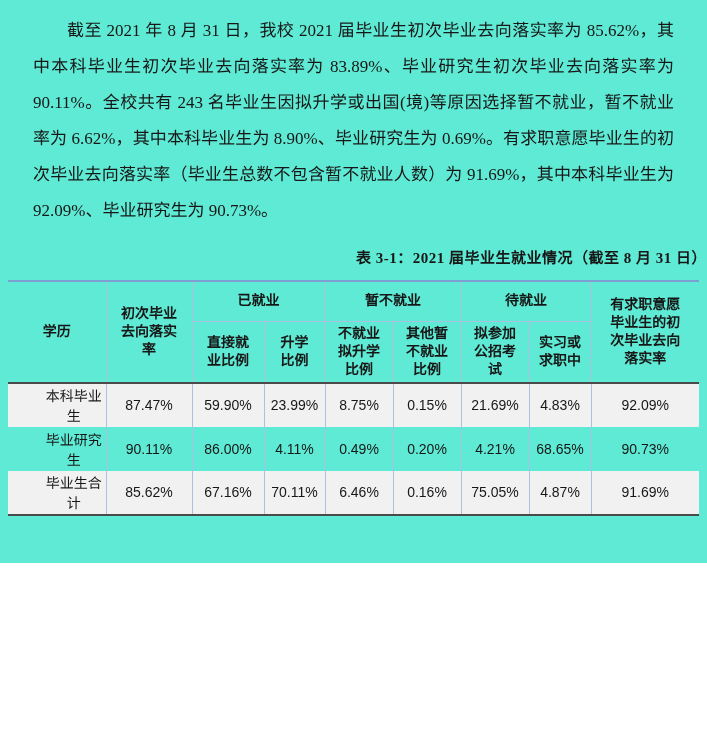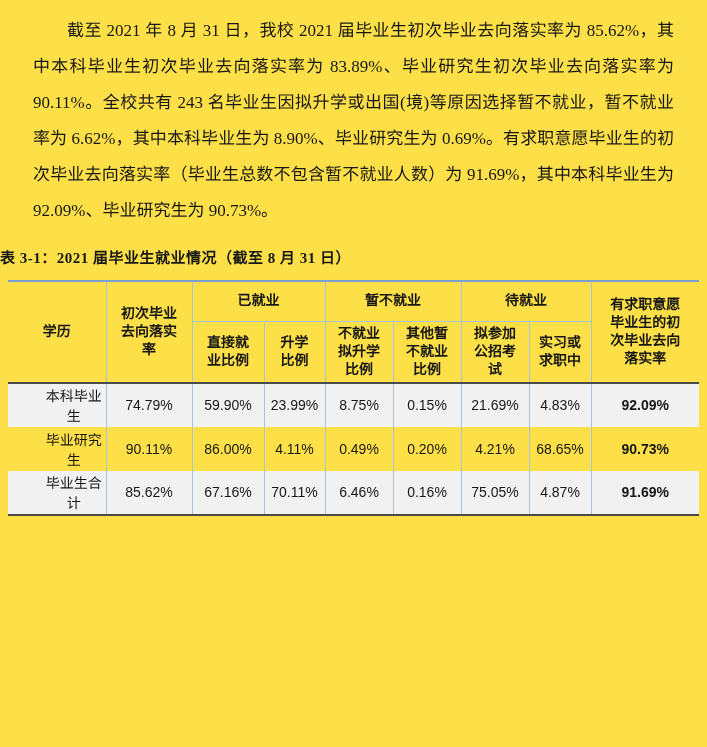--- a/index.html
+++ b/index.html
@@ -5,38 +5,38 @@
   :root{
     --v-blue:#aac2e0;        
     --top-blue:#7b9fd0;      
     --dark-line:#4a4a4a;     
     --shade:#f1f1f1;         
     --ink:#171717;
   }
   *{margin:0;padding:0;box-sizing:border-box;}
   html,body{background:#ffffff;}
   .page{
-    width:707px;height:747px;
-    background:#fde047;
+    width:707px;height:563px;
+    background:#5eead4;
     overflow:hidden;
     padding-top:13px;
     font-family:"Liberation Serif","DejaVu Serif",serif;
     color:var(--ink);
   }
   .body-para{
     margin:0 33px;
     font-size:17px;
     line-height:36px;
     text-align:justify;
     text-indent:2em;
   }
   .body-para + .body-para{margin-top:6px;}
   .table-title{
     margin:17px 0 13px;
-    text-align:left;
+    text-align:right;
     font-size:15px;
     font-weight:bold;
     letter-spacing:.5px;
   }
   table.emp{
     width:691px;
     margin:0 auto;
     border-collapse:collapse;
     table-layout:fixed;
     border-top:2px solid var(--top-blue);
@@ -54,21 +54,21 @@
     white-space:pre-line;   
     line-height:18px;
     padding:3px 2px;
   }
   .emp thead tr.grp-row th{height:40px;}
   .emp th.grp{border-bottom:1px solid var(--v-blue);}
   .emp th.hdr-b{border-bottom:2px solid var(--dark-line);}
   .emp tbody td{height:44px;}
   .emp tbody tr.shade{background:var(--shade);}
   .no-l{border-left:none !important;}
-  .no-r{border-right:none !important;font-weight:bold;}
+  .no-r{border-right:none !important;}
   .num{font-family:"Liberation Sans","DejaVu Sans",sans-serif;}
   .rowlabel{font-family:Liberation Mono, monospace;padding-left:34px;}
 </style>
 </head>
 <body>
 
 <div class="page">
 
   <p class="body-para">截至 2021 年 8 月 31 日，我校 2021 届毕业生初次毕业去向落实率为 85.62%，其中本科毕业生初次毕业去向落实率为 83.89%、毕业研究生初次毕业去向落实率为 90.11%。全校共有 243 名毕业生因拟升学或出国(境)等原因选择暂不就业，暂不就业率为 6.62%，其中本科毕业生为 8.90%、毕业研究生为 0.69%。有求职意愿毕业生的初次毕业去向落实率（毕业生总数不包含暂不就业人数）为 91.69%，其中本科毕业生为 92.09%、毕业研究生为 90.73%。</p>
 
@@ -115,21 +115,21 @@
         <th class="hdr-b">拟参加
 公招考
 试</th>
         <th class="hdr-b">实习或
 求职中</th>
       </tr>
     </thead>
     <tbody>
       <tr class="shade">
         <td class="no-l rowlabel">本科毕业生</td>
-        <td class="num">74.79%</td>
+        <td class="num">87.47%</td>
         <td class="num">59.90%</td>
         <td class="num">23.99%</td>
         <td class="num">8.75%</td>
         <td class="num">0.15%</td>
         <td class="num">21.69%</td>
         <td class="num">4.83%</td>
         <td class="num no-r">92.09%</td>
       </tr>
       <tr>
         <td class="no-l rowlabel">毕业研究生</td>

